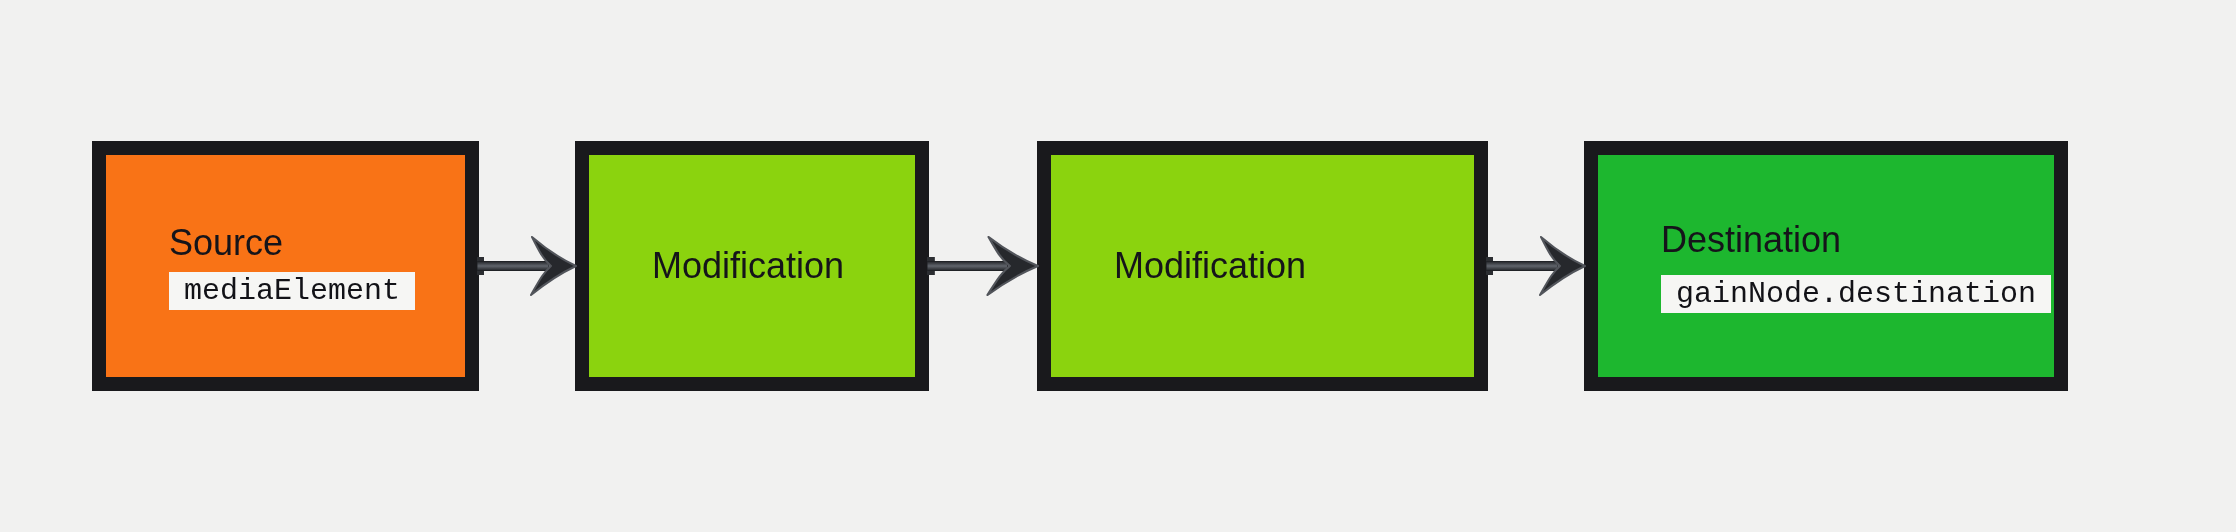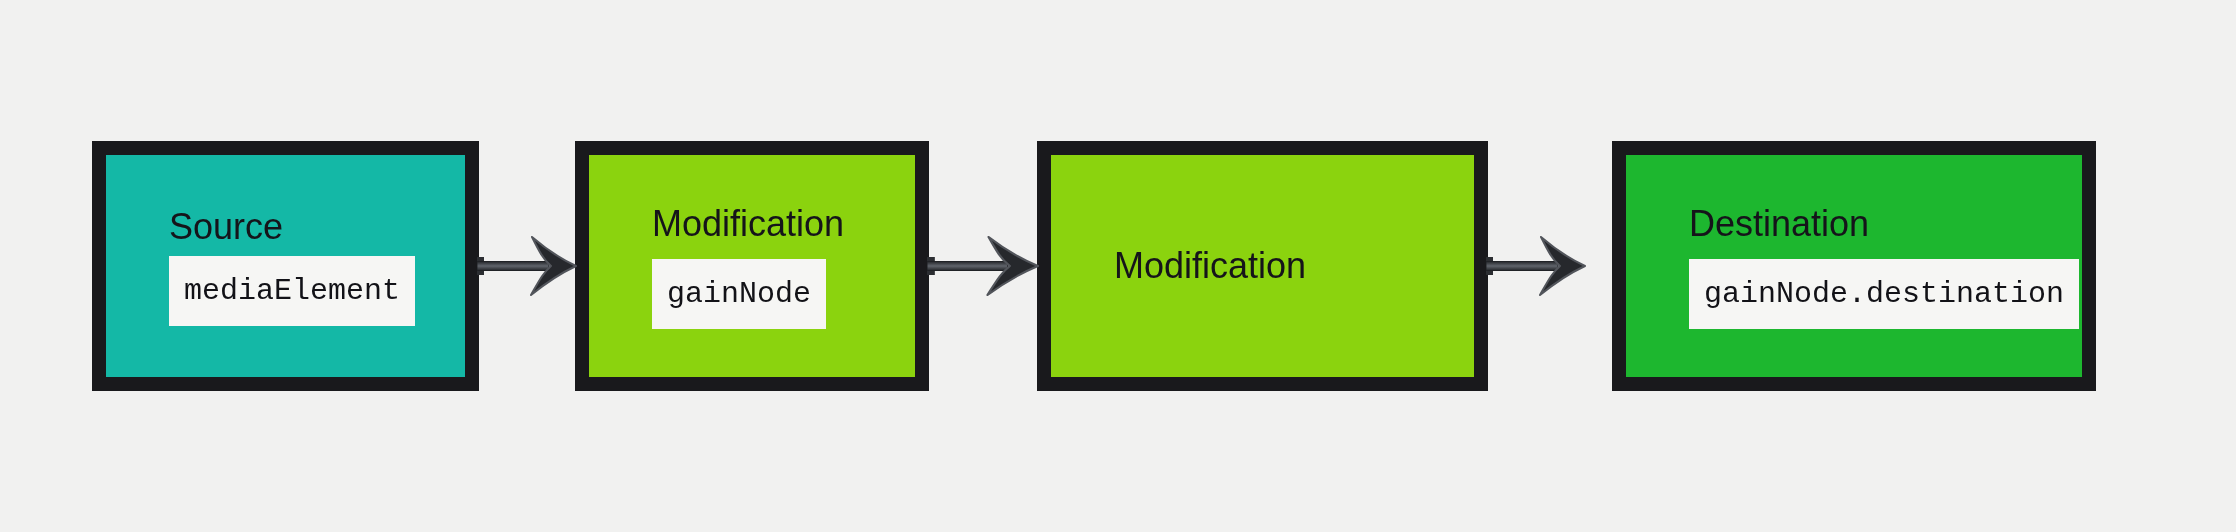--- a/index.html
+++ b/index.html
@@ -30,73 +30,72 @@
     flex-direction: column;
     justify-content: center;
     align-items: flex-start;
     gap: 14px;
     padding: 0 24px 0 63px;
     flex: 0 0 auto;
   }
   .node-0 { width: 387px; }
   .node-1 { width: 354px; }
   .node-2 { width: 451px; }
-  .node-3 { width: 484px; margin-left: 28px; }
+  .node-3 { width: 484px; }
   .node-label {
     font-size: 36px;
     line-height: 1.15;
     color: #15141a;
     white-space: nowrap;
   }
   .node-chip {
     font-family: "Liberation Mono", monospace;
     font-size: 30px;
     line-height: 1;
     color: #121217;
     background: #f6f6f4;
-    padding: 20px 15px;
+    padding: 4px 15px;
     white-space: nowrap;
   }
   .arrow {
     flex: 0 0 auto;
     width: 100px;
     height: 80px;
     margin: 0 -2px;
     position: relative;
     z-index: 1;
   }
   .arrow-wide { width: 112px; }
 </style>
 </head>
 <body>
 
 <div class="canvas">
   <div class="row">
 
-    <div class="node node-0" style="background: #14b8a6; gap: 8px;">
+    <div class="node node-0" style="background: #f97316; gap: 8px;">
       <div class="node-label">Source</div>
       <div class="node-chip">mediaElement</div>
     </div>
 
     <svg class="arrow" viewBox="0 0 100 80" preserveAspectRatio="none">
       <defs>
         <linearGradient id="shaftGrad" x1="0" y1="0" x2="0" y2="1">
           <stop offset="0" stop-color="#24262a"></stop>
           <stop offset="0.5" stop-color="#60646b"></stop>
           <stop offset="1" stop-color="#24262a"></stop>
         </linearGradient>
       </defs>
       <rect x="0" y="31" width="7" height="18" fill="#2c2e32"></rect>
       <rect x="0" y="35.5" width="72" height="9" fill="url(#shaftGrad)" stroke="#202226" stroke-width="1"></rect>
       <path d="M 55 11 C 70 24 84 33 99 40 C 84 47 70 56 54 69 C 62 55 66 47 74 40 C 66 33 62 25 55 11 Z" fill="#26282c" stroke="#52555b" stroke-width="2" stroke-linejoin="round"></path>
     </svg>
 
     <div class="node node-1" style="background: rgb(139, 211, 14);">
       <div class="node-label">Modification</div>
-      <div class="node-chip">gainNode</div>
     </div>
 
     <svg class="arrow arrow-wide" viewBox="0 0 100 80" preserveAspectRatio="none">
       <rect x="0" y="31" width="7" height="18" fill="#2c2e32"></rect>
       <rect x="0" y="35.5" width="72" height="9" fill="url(#shaftGrad)" stroke="#202226" stroke-width="1"></rect>
       <path d="M 55 11 C 70 24 84 33 99 40 C 84 47 70 56 54 69 C 62 55 66 47 74 40 C 66 33 62 25 55 11 Z" fill="#26282c" stroke="#52555b" stroke-width="2" stroke-linejoin="round"></path>
     </svg>
 
     <div class="node node-2" style="background: rgb(139, 211, 14);">
       <div class="node-label">Modification</div>

